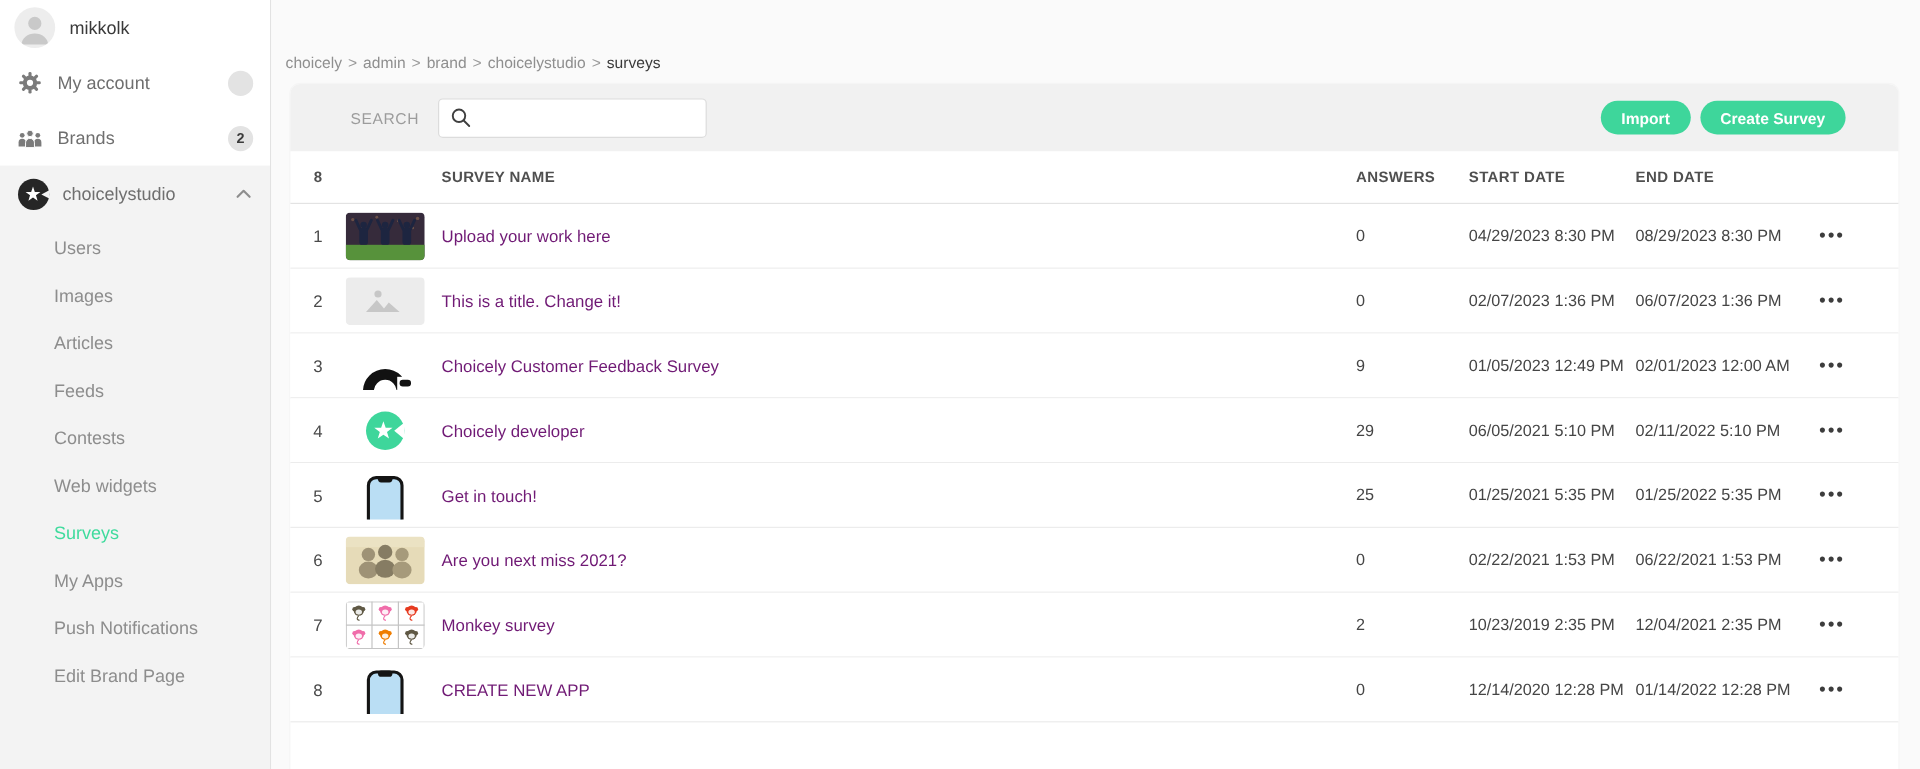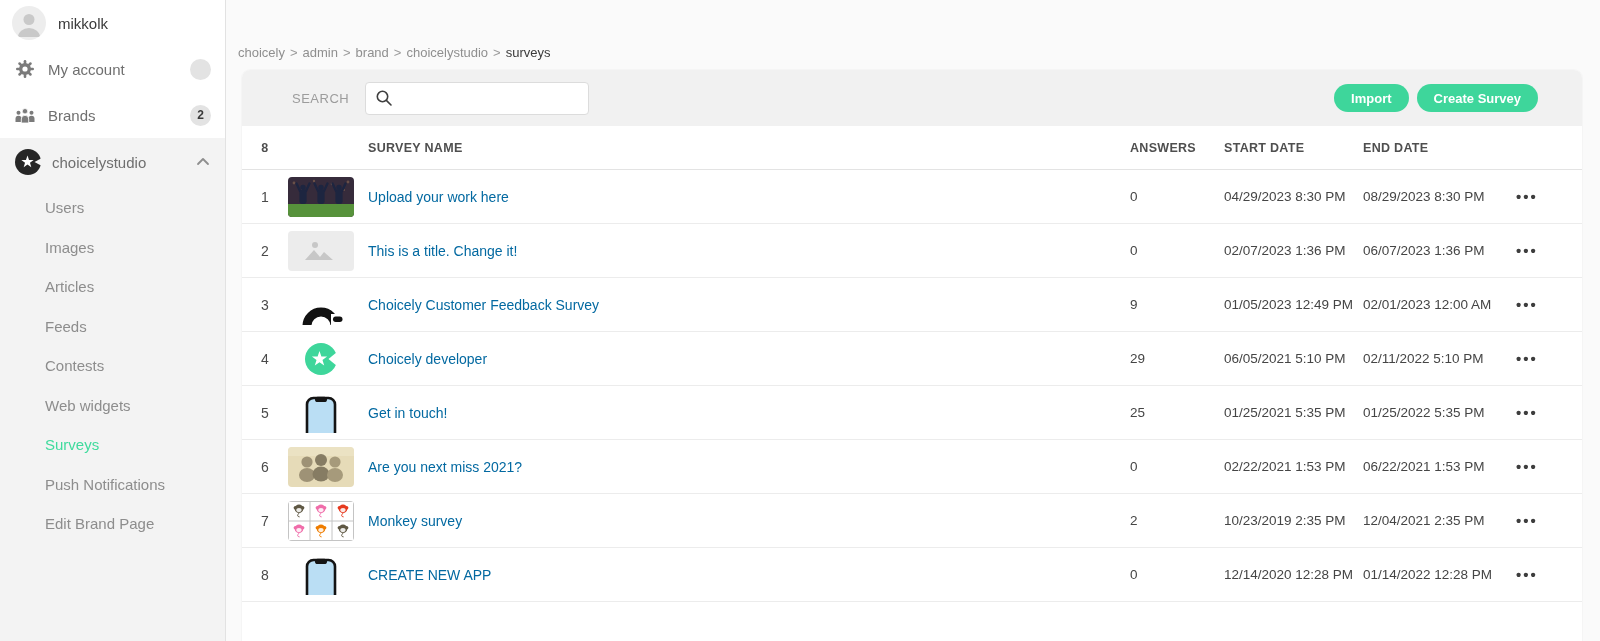--- a/index.html
+++ b/index.html
@@ -82,21 +82,21 @@
   .col-answers { width:94px; flex:0 0 94px; }
   .col-start { width:139px; flex:0 0 139px; }
   .col-end   { width:147px; flex:0 0 147px; }
   .col-menu  { width:72px; flex:0 0 72px; display:flex; padding-left:6px; }
   .trow {
     height:54px; display:flex; align-items:center;
     border-bottom:1px solid #ececec; font-size:13.5px; color:#454545; cursor:pointer;
     background:#fff;
   }
   .trow .col-num { font-size:14px; color:#4a4a4a; }
-  .trow .col-name { font-weight:500; color:#0369a1; font-size:14px; }
+  .trow .col-name { font-weight:500; color:#701a75; font-size:14px; }
   .thumb {
     width:66px; height:40px; border-radius:4px; overflow:hidden; background:#fff;
   }
   .thumb svg { display:block; }
   .dots {
     font-size:15px; font-weight:700; letter-spacing:2px; color:#3d3d3d; cursor:pointer;
     line-height:1;
   }
 </style>
 </head>
@@ -178,20 +178,21 @@
   <div class="submenu-item">Articles</div>
 
   <div class="submenu-item">Feeds</div>
 
   <div class="submenu-item">Contests</div>
 
   <div class="submenu-item">Web widgets</div>
 
   <div class="submenu-item active">Surveys</div>
 
+  <div class="submenu-item">My Apps</div>
 
   <div class="submenu-item">Push Notifications</div>
 
   <div class="submenu-item">Edit Brand Page</div>
 </div>
     </div>
   </aside>
 
   <main class="main">
     <div class="breadcrumb" id="breadcrumb"><span class="crumb">choicely</span><span class="crumb-sep">&gt;</span><span class="crumb">admin</span><span class="crumb-sep">&gt;</span><span class="crumb">brand</span><span class="crumb-sep">&gt;</span><span class="crumb">choicelystudio</span><span class="crumb-sep">&gt;</span><span class="crumb">surveys</span></div>

